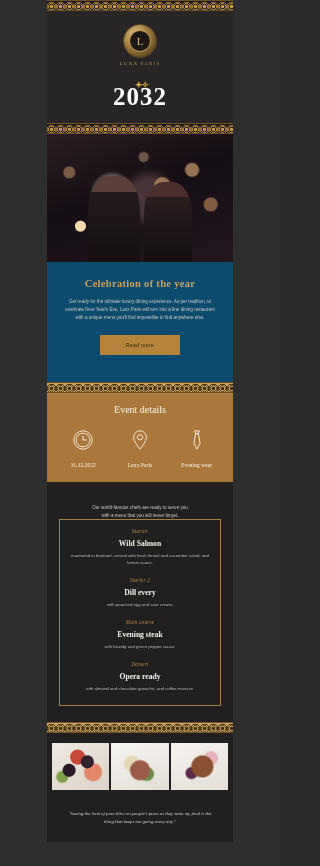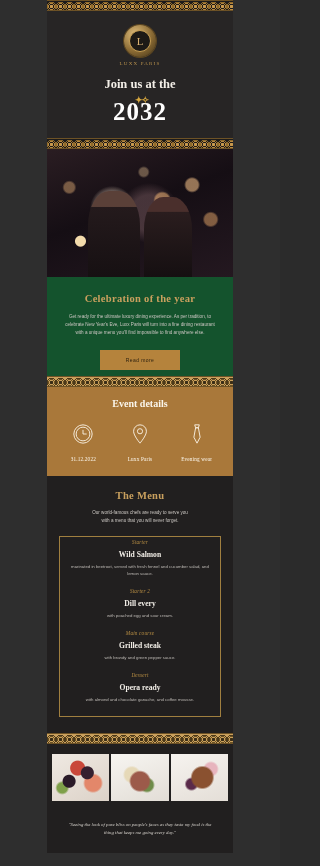--- a/index.html
+++ b/index.html
@@ -85,58 +85,58 @@
       radial-gradient(circle at 55% 50%, rgba(120,90,95,.5) 0 18px, transparent 30px),
       linear-gradient(160deg, #2a1d22 0%, #150e14 45%, #241820 100%);
   }
   .hero-photo .figure-a, .hero-photo .figure-b {
     position: absolute; bottom: 0; border-radius: 40% 40% 0 0;
   }
   .figure-a { left: 22%; width: 52px; height: 86px; background: linear-gradient(180deg,#5a4038 0 18%, #241a1c 19%, #161012 100%); }
   .figure-b { left: 52%; width: 48px; height: 80px; background: linear-gradient(180deg,#4a2f2c 0 18%, #2a1d1e 19%, #150f11 100%); }
 
   
-  .celebration { background: #14532d; padding: 16px 16px 6px; text-align: center; }
+  .celebration { background: #0c4a6e; padding: 16px 16px 27px; text-align: center; }
   .section-title {
     font-family: "Liberation Serif", serif; font-weight: bold;
     font-size: 10.5px; color: #c9a05e; letter-spacing: .3px;
   }
   .celebration p {
     margin-top: 9px; font-size: 4.6px; line-height: 8px;
     color: #c9c5c0;
   }
   .cta {
     margin-top: 13px; display: inline-block;
     background: #b5833c; color: #2a1f0e;
     font-size: 5px; letter-spacing: .4px;
     padding: 7px 26px; border: none; cursor: pointer;
   }
 
   
   .event { background: #a9783a; padding: 11px 8px 14px; text-align: center; }
   .event-head {
-    font-family: "Liberation Serif", serif; font-weight: bold;
+    font-family: "Liberation Serif", serif; font-weight: normal;
     font-size: 10px; color: #fbf6ec;
   }
   .event-row { display: flex; margin-top: 14px; }
   .event-col { flex: 1; display: flex; flex-direction: column; align-items: center; }
   .event-col svg { display: block; }
   .event-label {
     margin-top: 11px; font-family: "Liberation Serif", serif;
     font-size: 5.2px; color: #fdf8ee; letter-spacing: .2px;
   }
 
   
   .menu { background: #211f1f; padding: 14px 12px 16px; text-align: center; }
   .menu-sub {
     margin-top: 8px; font-size: 4.6px; line-height: 7.6px; color: #c9c5c0;
   }
   .menu-box {
-    margin-top: 12px; border: 1px solid #a07f3f;
-    padding: 2px 8px 13px;
+    border: 1px solid #a07f3f;
+    padding: 8px 8px 13px;
   }
   .course { margin-bottom: 11px; }
   .course:last-child { margin-bottom: 0; }
   .course-kicker {
     font-family: "Liberation Serif", serif; font-style: italic;
     font-size: 5.2px; color: #bb9044; letter-spacing: .2px;
   }
   .course-name {
     margin-top: 5px; font-family: "Liberation Serif", serif; font-weight: bold;
     font-size: 7.6px; color: #f3efe8;
@@ -189,21 +189,20 @@
     <div class="ornament"></div>
 
     <div class="header">
       <div class="logo-wrap">
         <div class="logo-badge">
           <div class="logo-inner">L</div>
         </div>
         <div class="logo-name">LUXX PARIS</div>
       </div>
       <div class="hero-title">
-        <div>Join us at the</div>
       </div>
       <div class="hero-year">
         <span class="spark">✦✧</span>
         <span>2032</span>
       </div>
     </div>
 
     <div class="ornament"></div>
 
     <div class="hero-photo">
@@ -241,39 +240,38 @@
           <svg width="22" height="22" viewBox="0 0 24 24" fill="none" stroke="#fbf3e6" stroke-width="1">
             <path d="M9.5 2h5l-1 3.2h-3z"></path>
             <path d="M10.5 5.2L8.6 15.5 12 22l3.4-6.5-1.9-10.3z"></path>
           </svg>
           <div class="event-label">Evening wear</div>
         </div>
       </div>
     </div>
 
     <div class="menu">
-      <div class="section-title">The Menu</div>
       <div class="menu-sub">
         <div>Our world-famous chefs are ready to serve you</div>
         <div>with a menu that you will never forget.</div>
       </div>
       <div class="menu-box">
         <div class="course">
           <div class="course-kicker">Starter</div>
           <div class="course-name">Wild Salmon</div>
           <div class="course-desc">marinated in beetroot, served with fresh fennel and cucumber salad, and lemon sauce.</div>
         </div>
         <div class="course">
           <div class="course-kicker">Starter 2</div>
           <div class="course-name">Dill every</div>
           <div class="course-desc">with poached egg and sour cream.</div>
         </div>
         <div class="course">
           <div class="course-kicker">Main course</div>
-          <div class="course-name">Grilled steak</div>
+          <div class="course-name">Evening steak</div>
           <div class="course-desc">with brandy and green pepper sauce.</div>
         </div>
         <div class="course">
           <div class="course-kicker">Dessert</div>
           <div class="course-name">Opera ready</div>
           <div class="course-desc">with almond and chocolate ganache, and coffee mousse.</div>
         </div>
       </div>
     </div>
 

